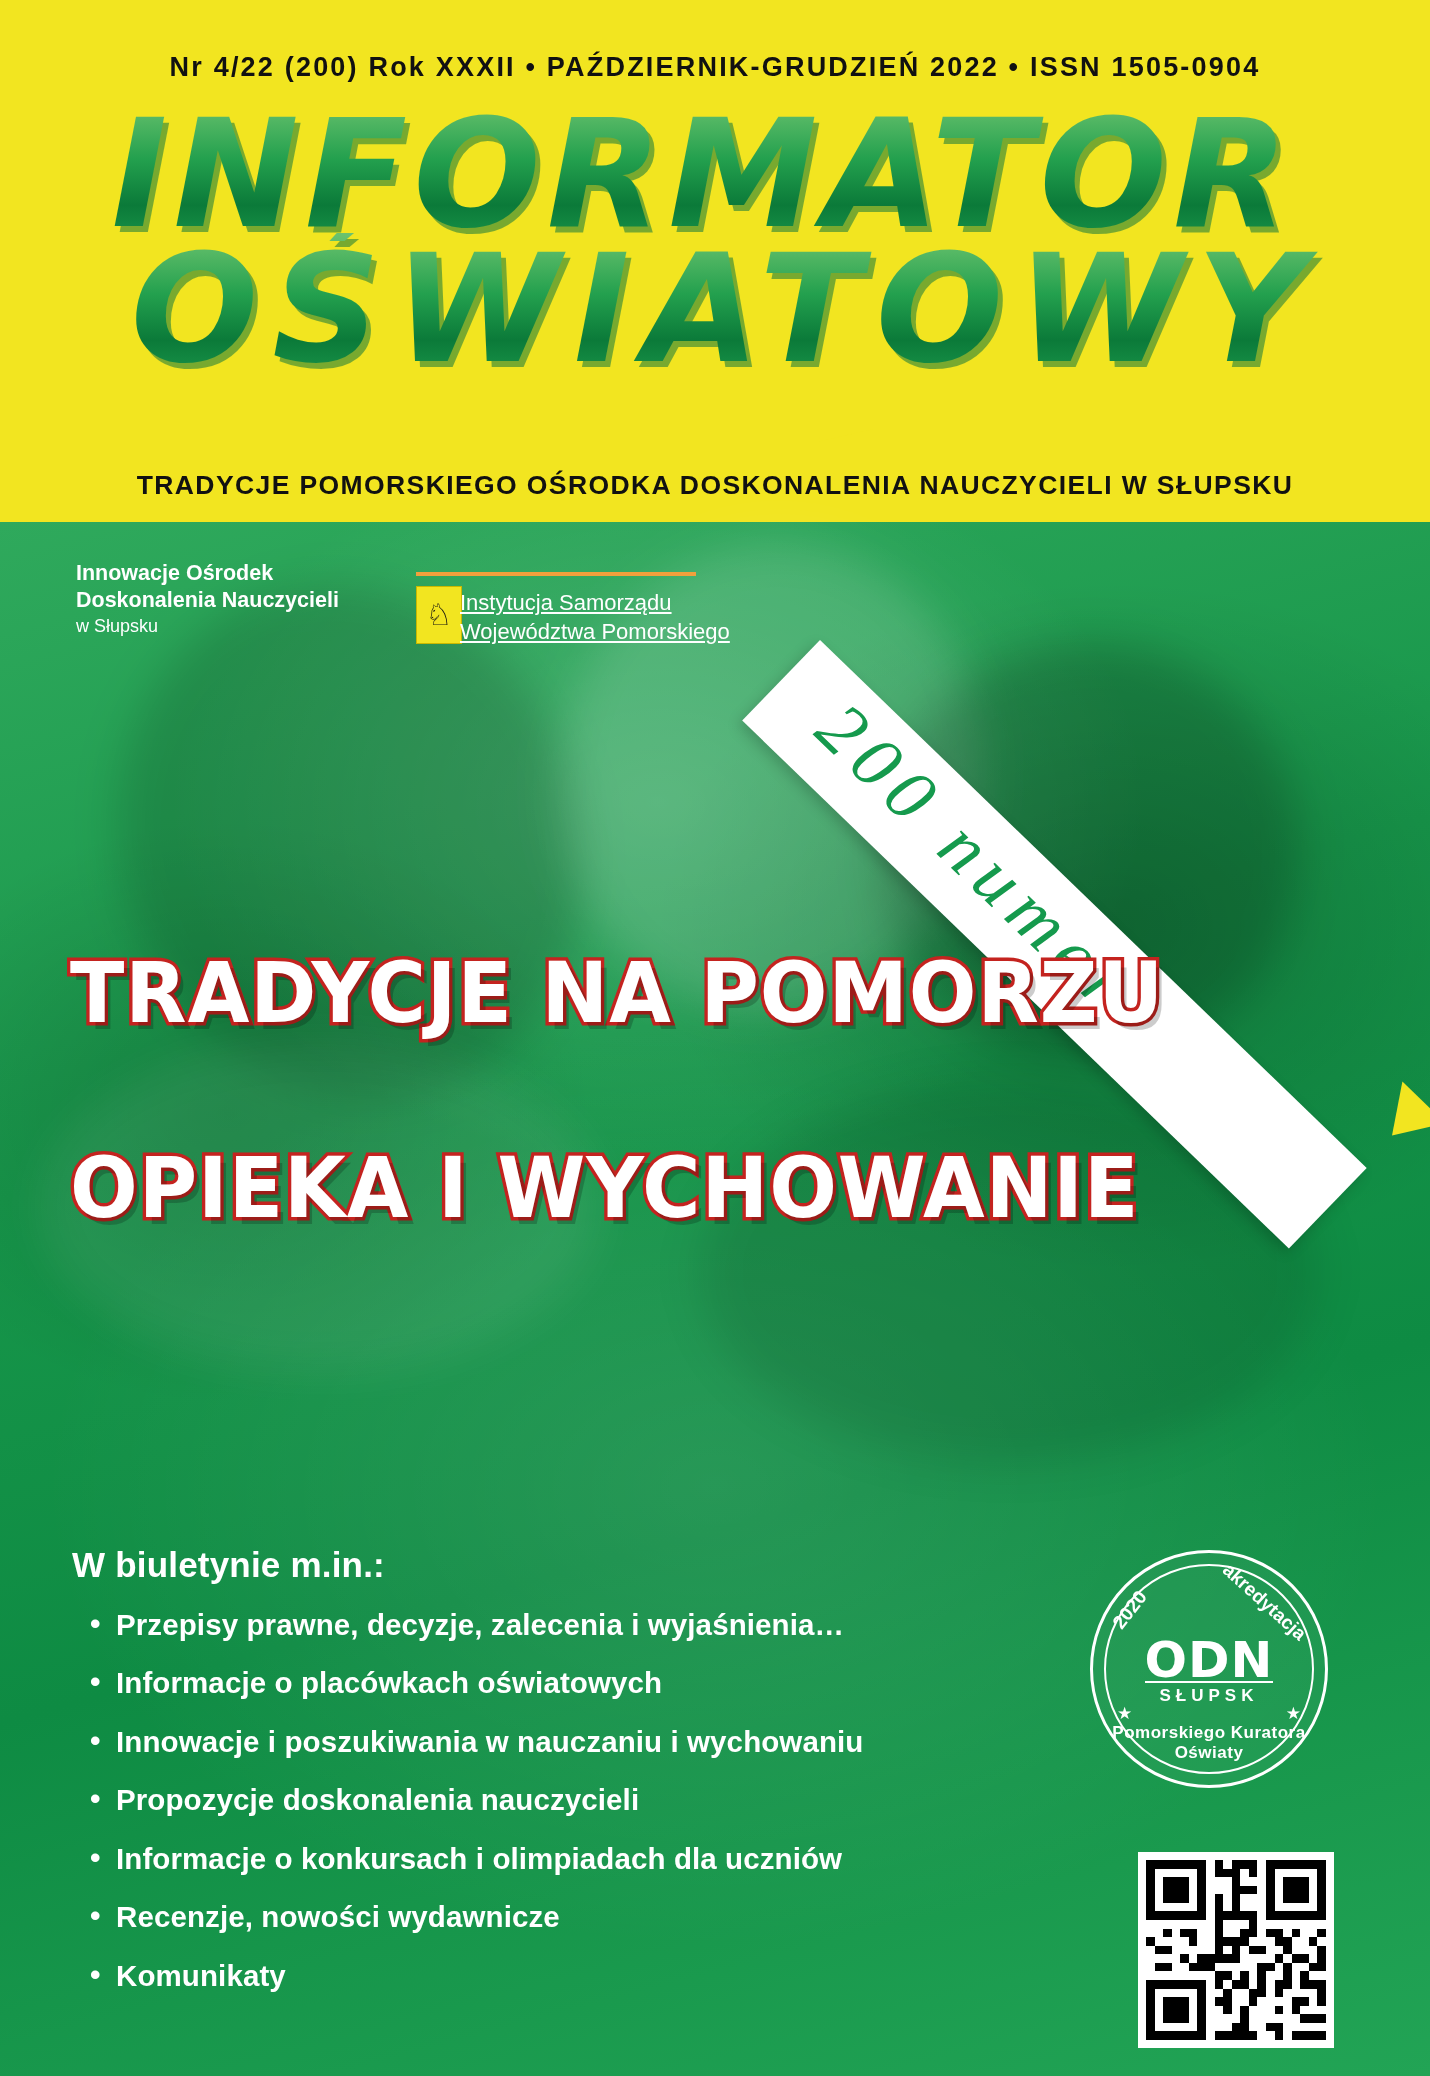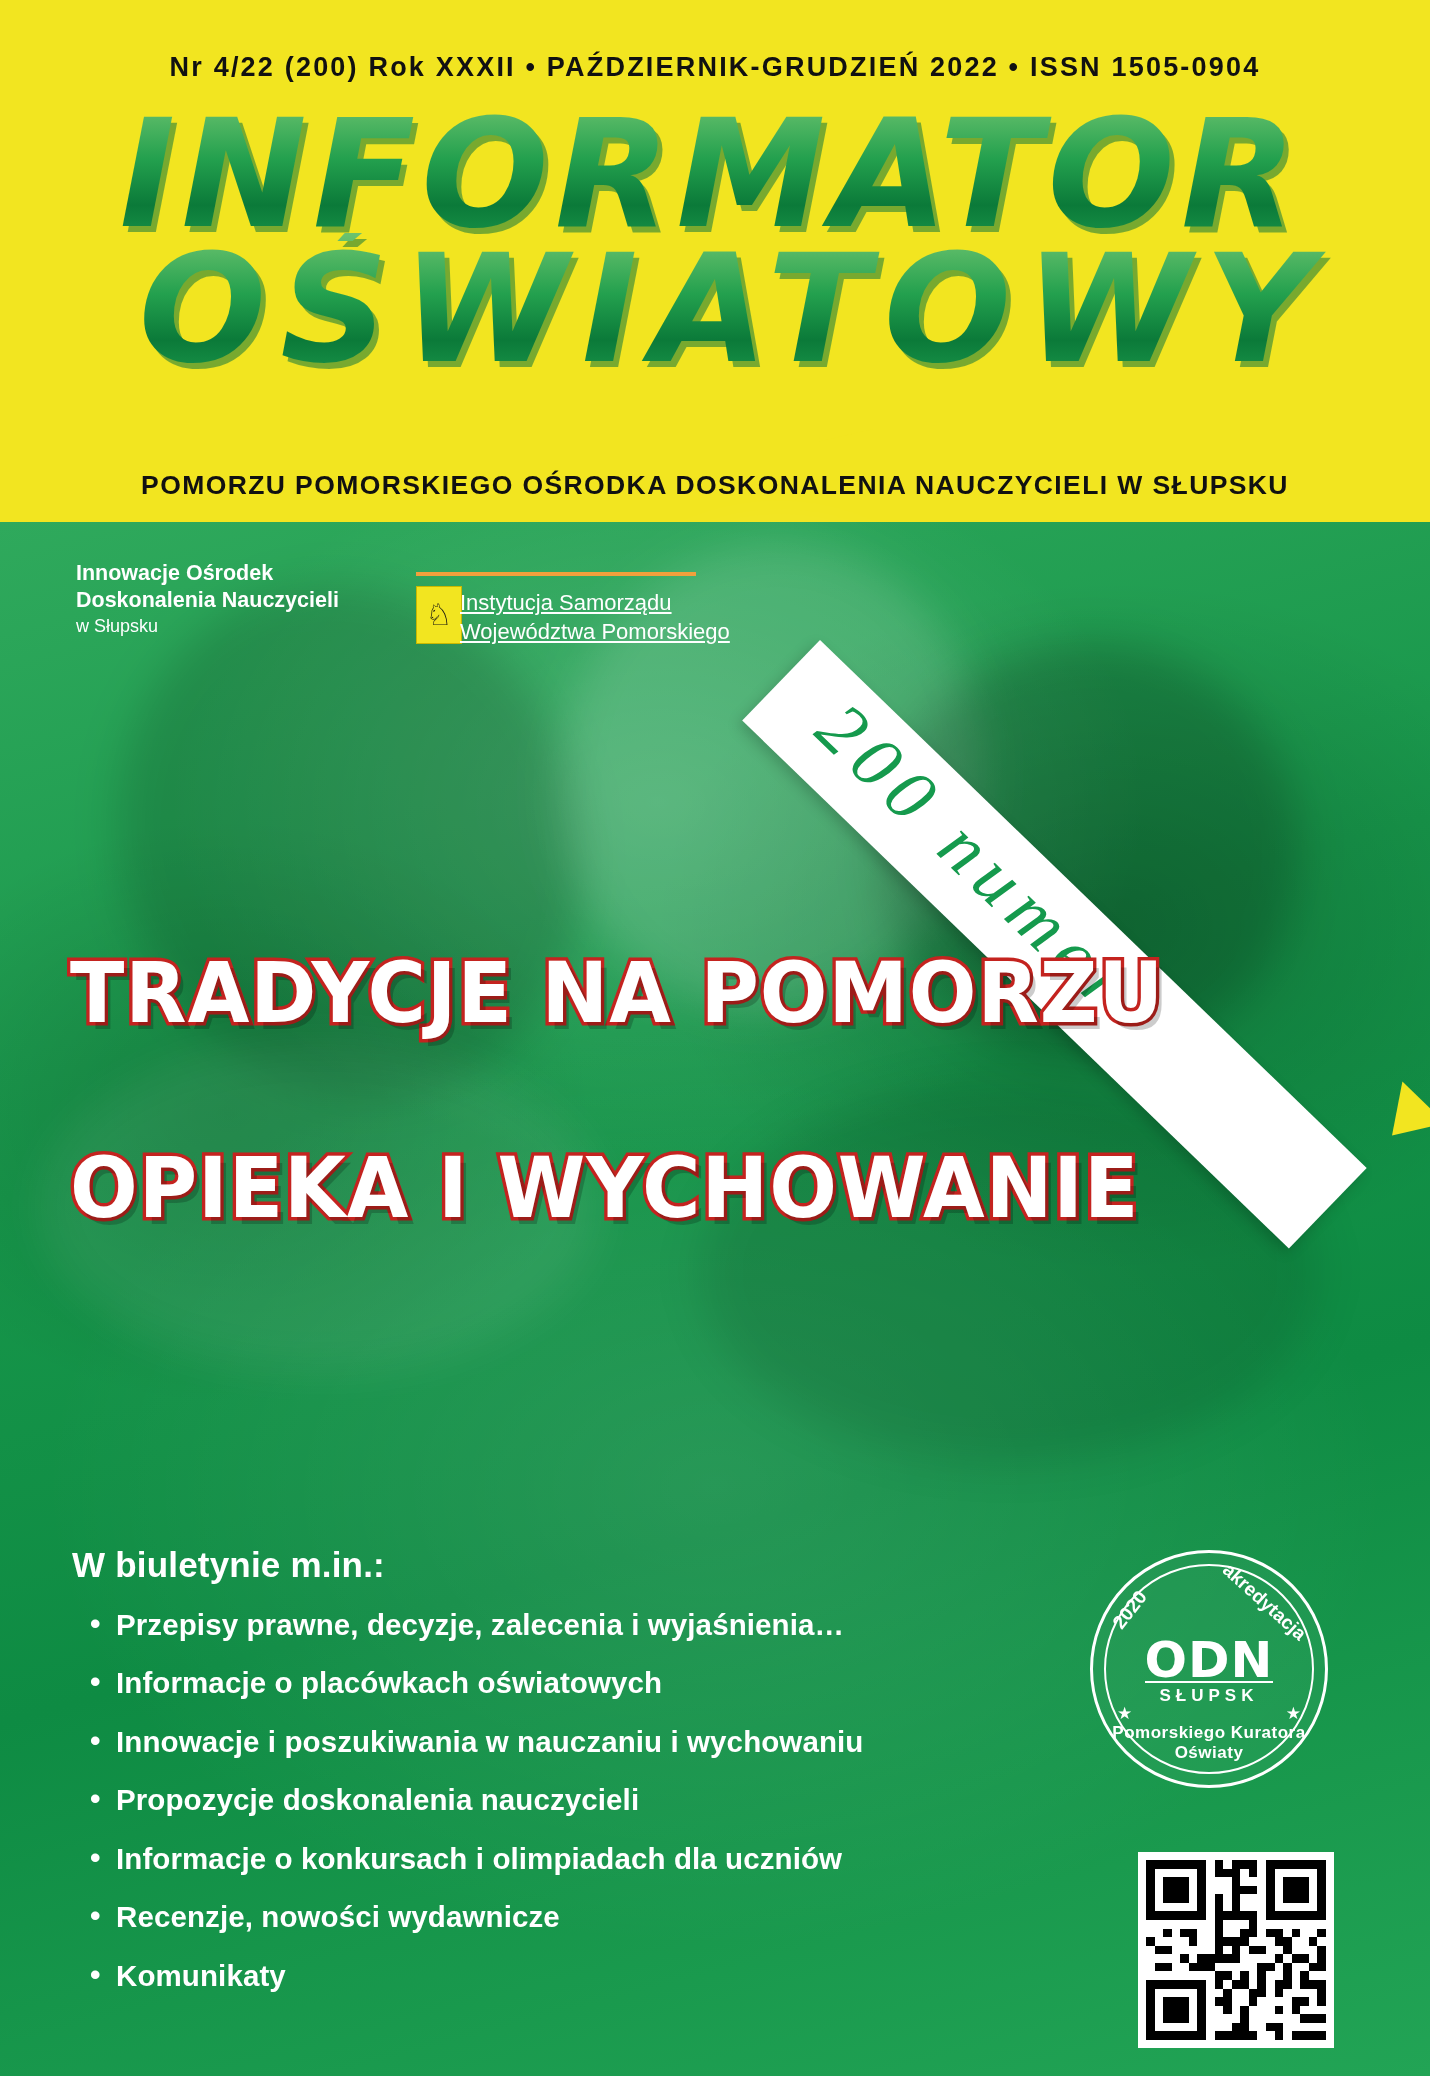--- a/index.html
+++ b/index.html
@@ -35,21 +35,21 @@
     width: 1430px;
     text-align: center;
     font-size: 27px;
     font-weight: bold;
     letter-spacing: 2.2px;
     color: #111111;
     font-family: "Liberation Sans", sans-serif;
   }
   .title-block {
     position: absolute;
-    left: 8px;
+    left: 0;
     top: 98px;
     width: 1406px;
     text-align: center;
   }
   .title-line {
     font-family: "DejaVu Sans", sans-serif;
     font-style: italic;
     font-weight: bold;
     letter-spacing: 6px;
     line-height: 1.02;
@@ -365,21 +365,21 @@
 <body>
 
 <div id="cover">
 
   <div class="masthead">
     <div class="issue-line">Nr 4/22 (200) Rok XXXII • PAŹDZIERNIK-GRUDZIEŃ 2022 • ISSN 1505-0904</div>
     <div class="title-block">
       <div class="title-line l1">INFORMATOR</div>
       <div class="title-line l2">OŚWIATOWY</div>
     </div>
-    <div class="subtitle">POMORZU POMORSKIEGO OŚRODKA DOSKONALENIA NAUCZYCIELI W SŁUPSKU</div>
+    <div class="subtitle">TRADYCJE POMORSKIEGO OŚRODKA DOSKONALENIA NAUCZYCIELI W SŁUPSKU</div>
   </div>
 
   <div class="photo-bg">
     <div class="photo-shape ps1"></div>
     <div class="photo-shape ps2"></div>
     <div class="photo-shape ps3"></div>
     <div class="photo-shape ps4"></div>
     <div class="photo-shape ps5"></div>
   </div>
 

